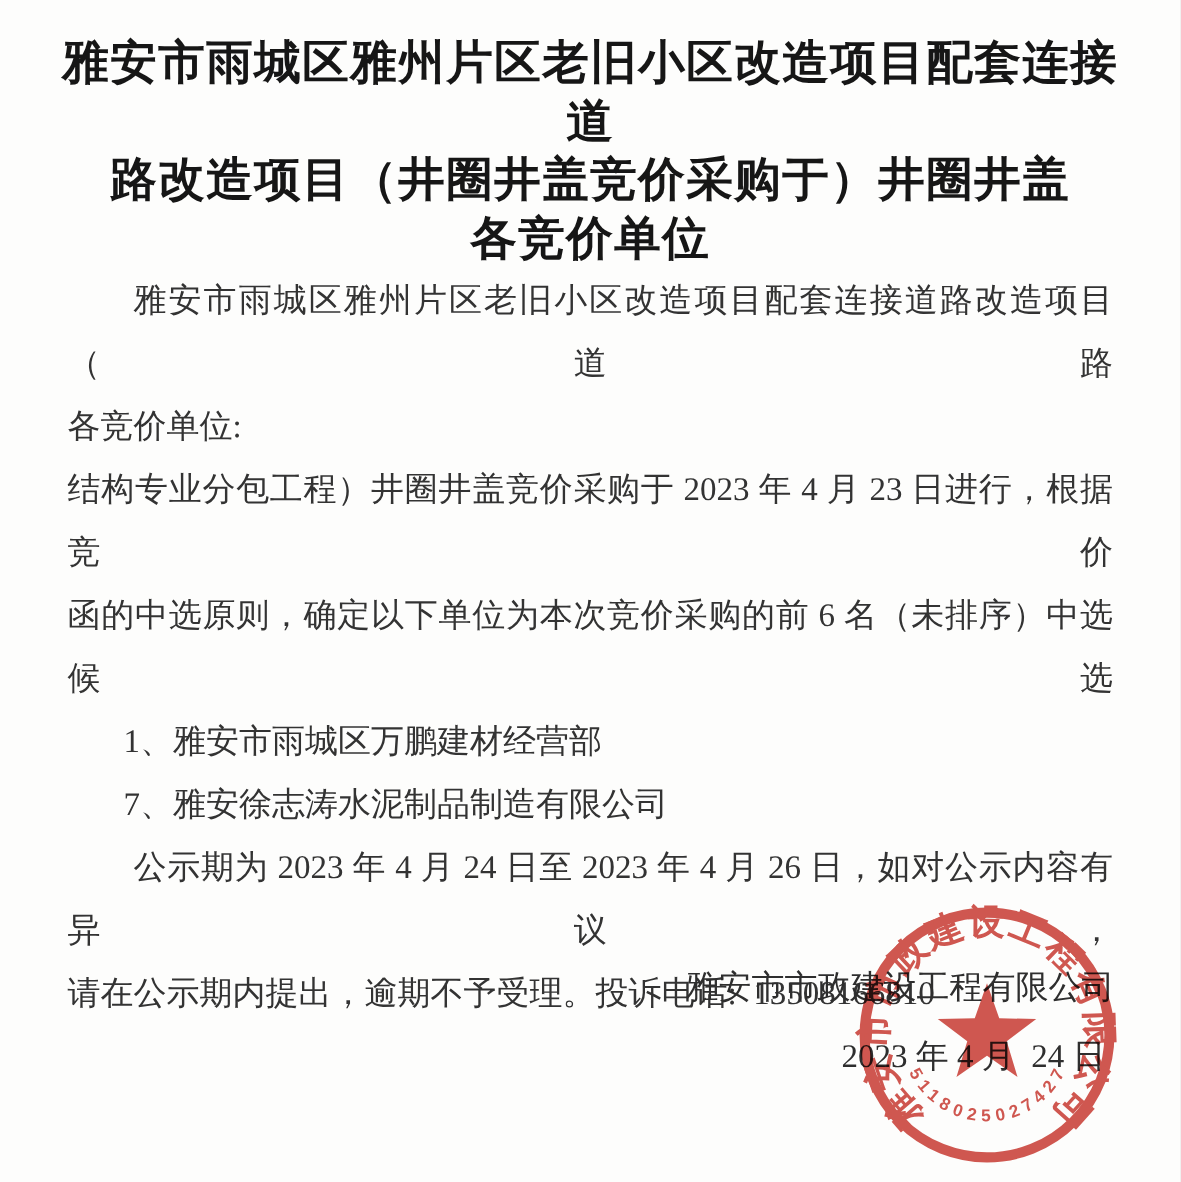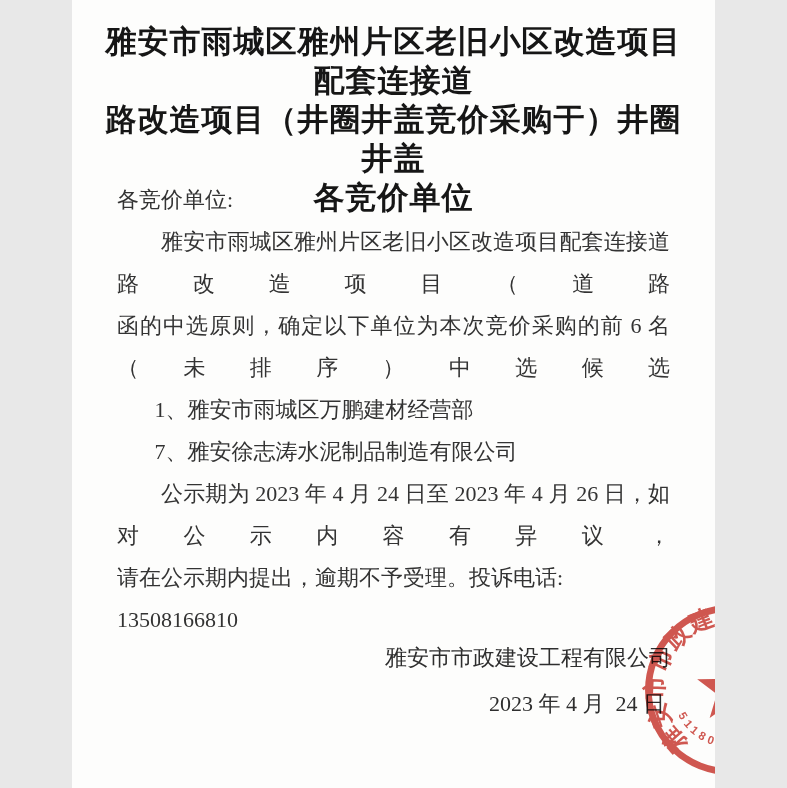--- a/index.html
+++ b/index.html
@@ -1,18 +1,18 @@
 <!DOCTYPE html>
 <html><head>
 <meta charset="utf-8">
 <style>
   html, body { margin: 0; padding: 0; background: #e8e8e8; }
   .page {
     position: relative;
-    width: 643px;
+    width: 787px;
     height: 788px;
     margin: 0 auto;
     background: #fdfdfc;
     overflow: hidden;
     font-family: "Liberation Serif", "DejaVu Serif", serif;
     color: #333333;
   }
   .title {
     position: absolute;
     top: 22px;
@@ -86,22 +86,23 @@
 
 <div class="page">
 
   <h1 class="title">
     <div class="title-line">雅安市雨城区雅州片区老旧小区改造项目配套连接道</div>
     <div class="title-line">路改造项目（井圈井盖竞价采购于）井圈井盖</div>
     <div class="title-line">各竞价单位</div>
   </h1>
 
   <div class="body-text">
+    <div class="line indent justify">雅安市雨城区雅州片区老旧小区改造项目配套连接道路改造项目（道路</div>
     <div class="line">各竞价单位:</div>
-    <div class="line indent justify">雅安市雨城区雅州片区老旧小区改造项目配套连接道路改造项目（道路</div>
+    <div class="line justify">结构专业分包工程）井圈井盖竞价采购于 2023 年 4 月 23 日进行，根据竞价</div>
     <div class="line justify">函的中选原则，确定以下单位为本次竞价采购的前 6 名（未排序）中选候选</div>
     <div class="line indent-list">1、雅安市雨城区万鹏建材经营部</div>
     <div class="line indent-list">7、雅安徐志涛水泥制品制造有限公司</div>
     <div class="line indent justify">公示期为 2023 年 4 月 24 日至 2023 年 4 月 26 日，如对公示内容有异议，</div>
     <div class="line">请在公示期内提出，逾期不予受理。投诉电话:  13508166810</div>
   </div>
 
   <div class="sign-name">雅安市市政建设工程有限公司</div>
   <div class="sign-date">2023 年 4 月  24 日</div>
 

